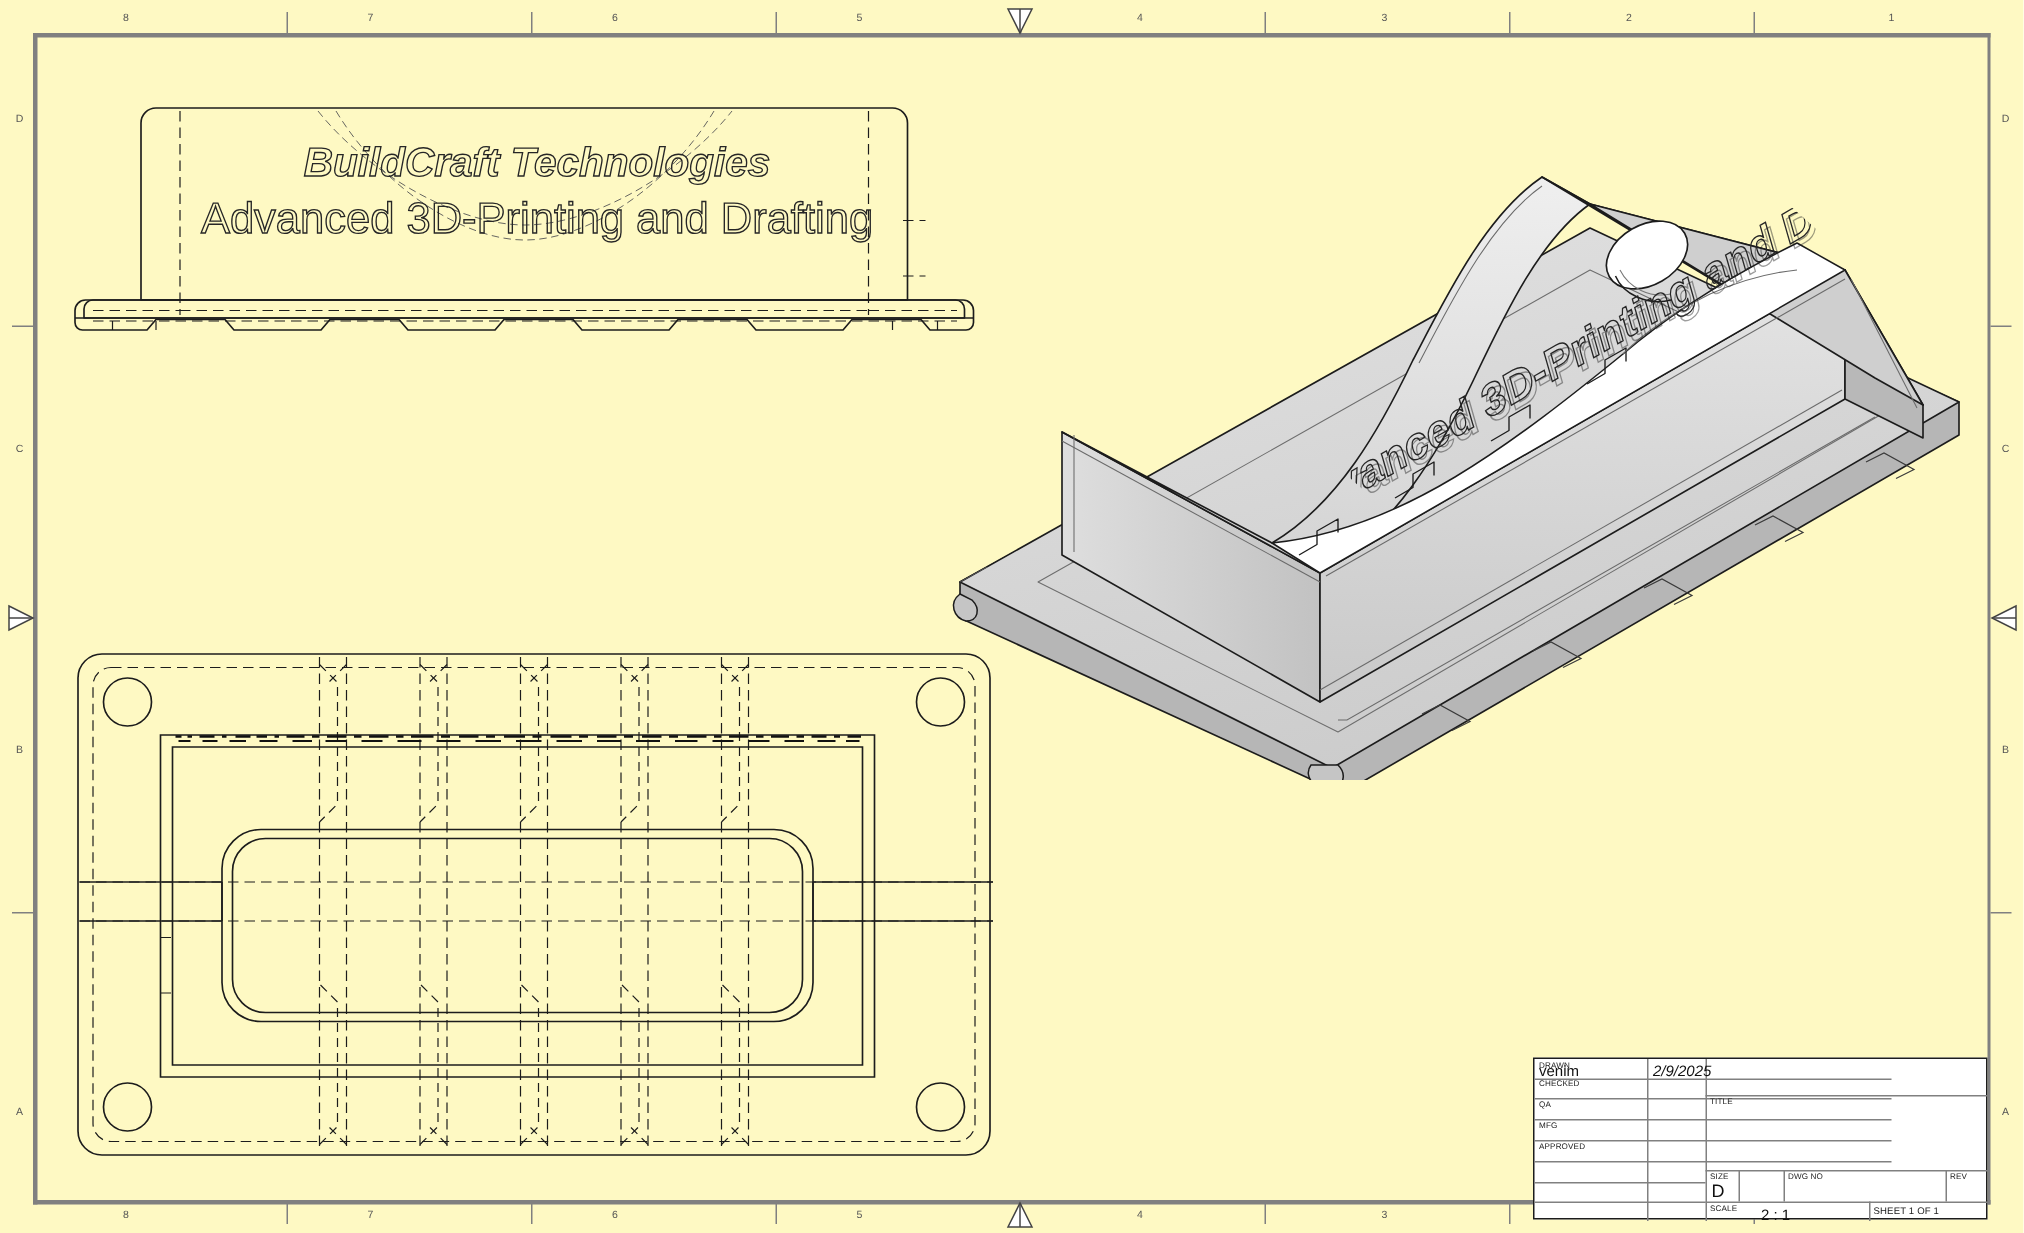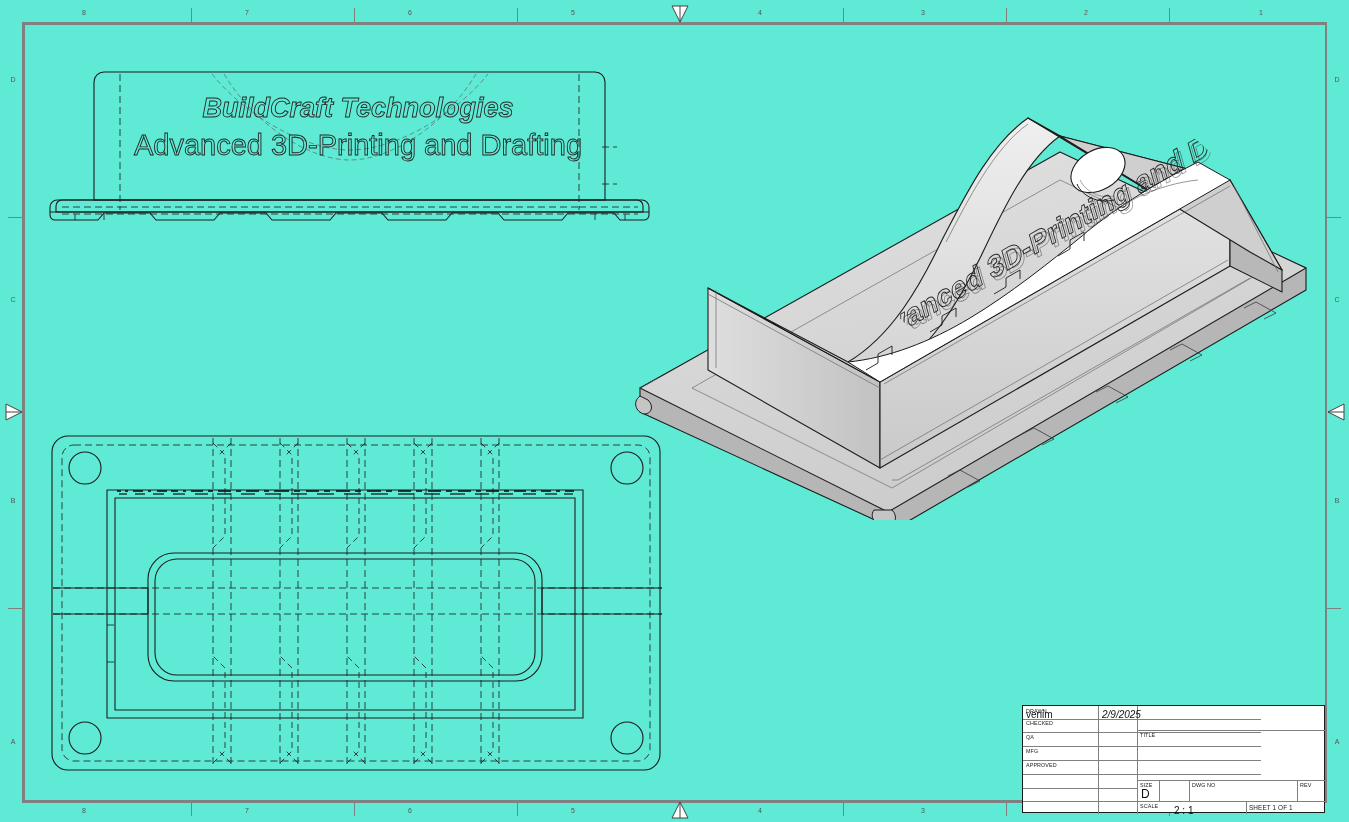--- a/index.html
+++ b/index.html
@@ -7,21 +7,21 @@
     padding: 0;
     background: #ffffff;
   }
   body {
     font-family: "Liberation Sans", sans-serif;
   }
   #sheet {
     position: relative;
     width: 1349px;
     height: 822px;
-    background: #5eead4;
+    background: #fef9c3;
     overflow: hidden;
   }
   
   .frame-line {
     position: absolute;
     background: #808080;
   }
   .zone-label {
     position: absolute;
     font-size: 7px;

